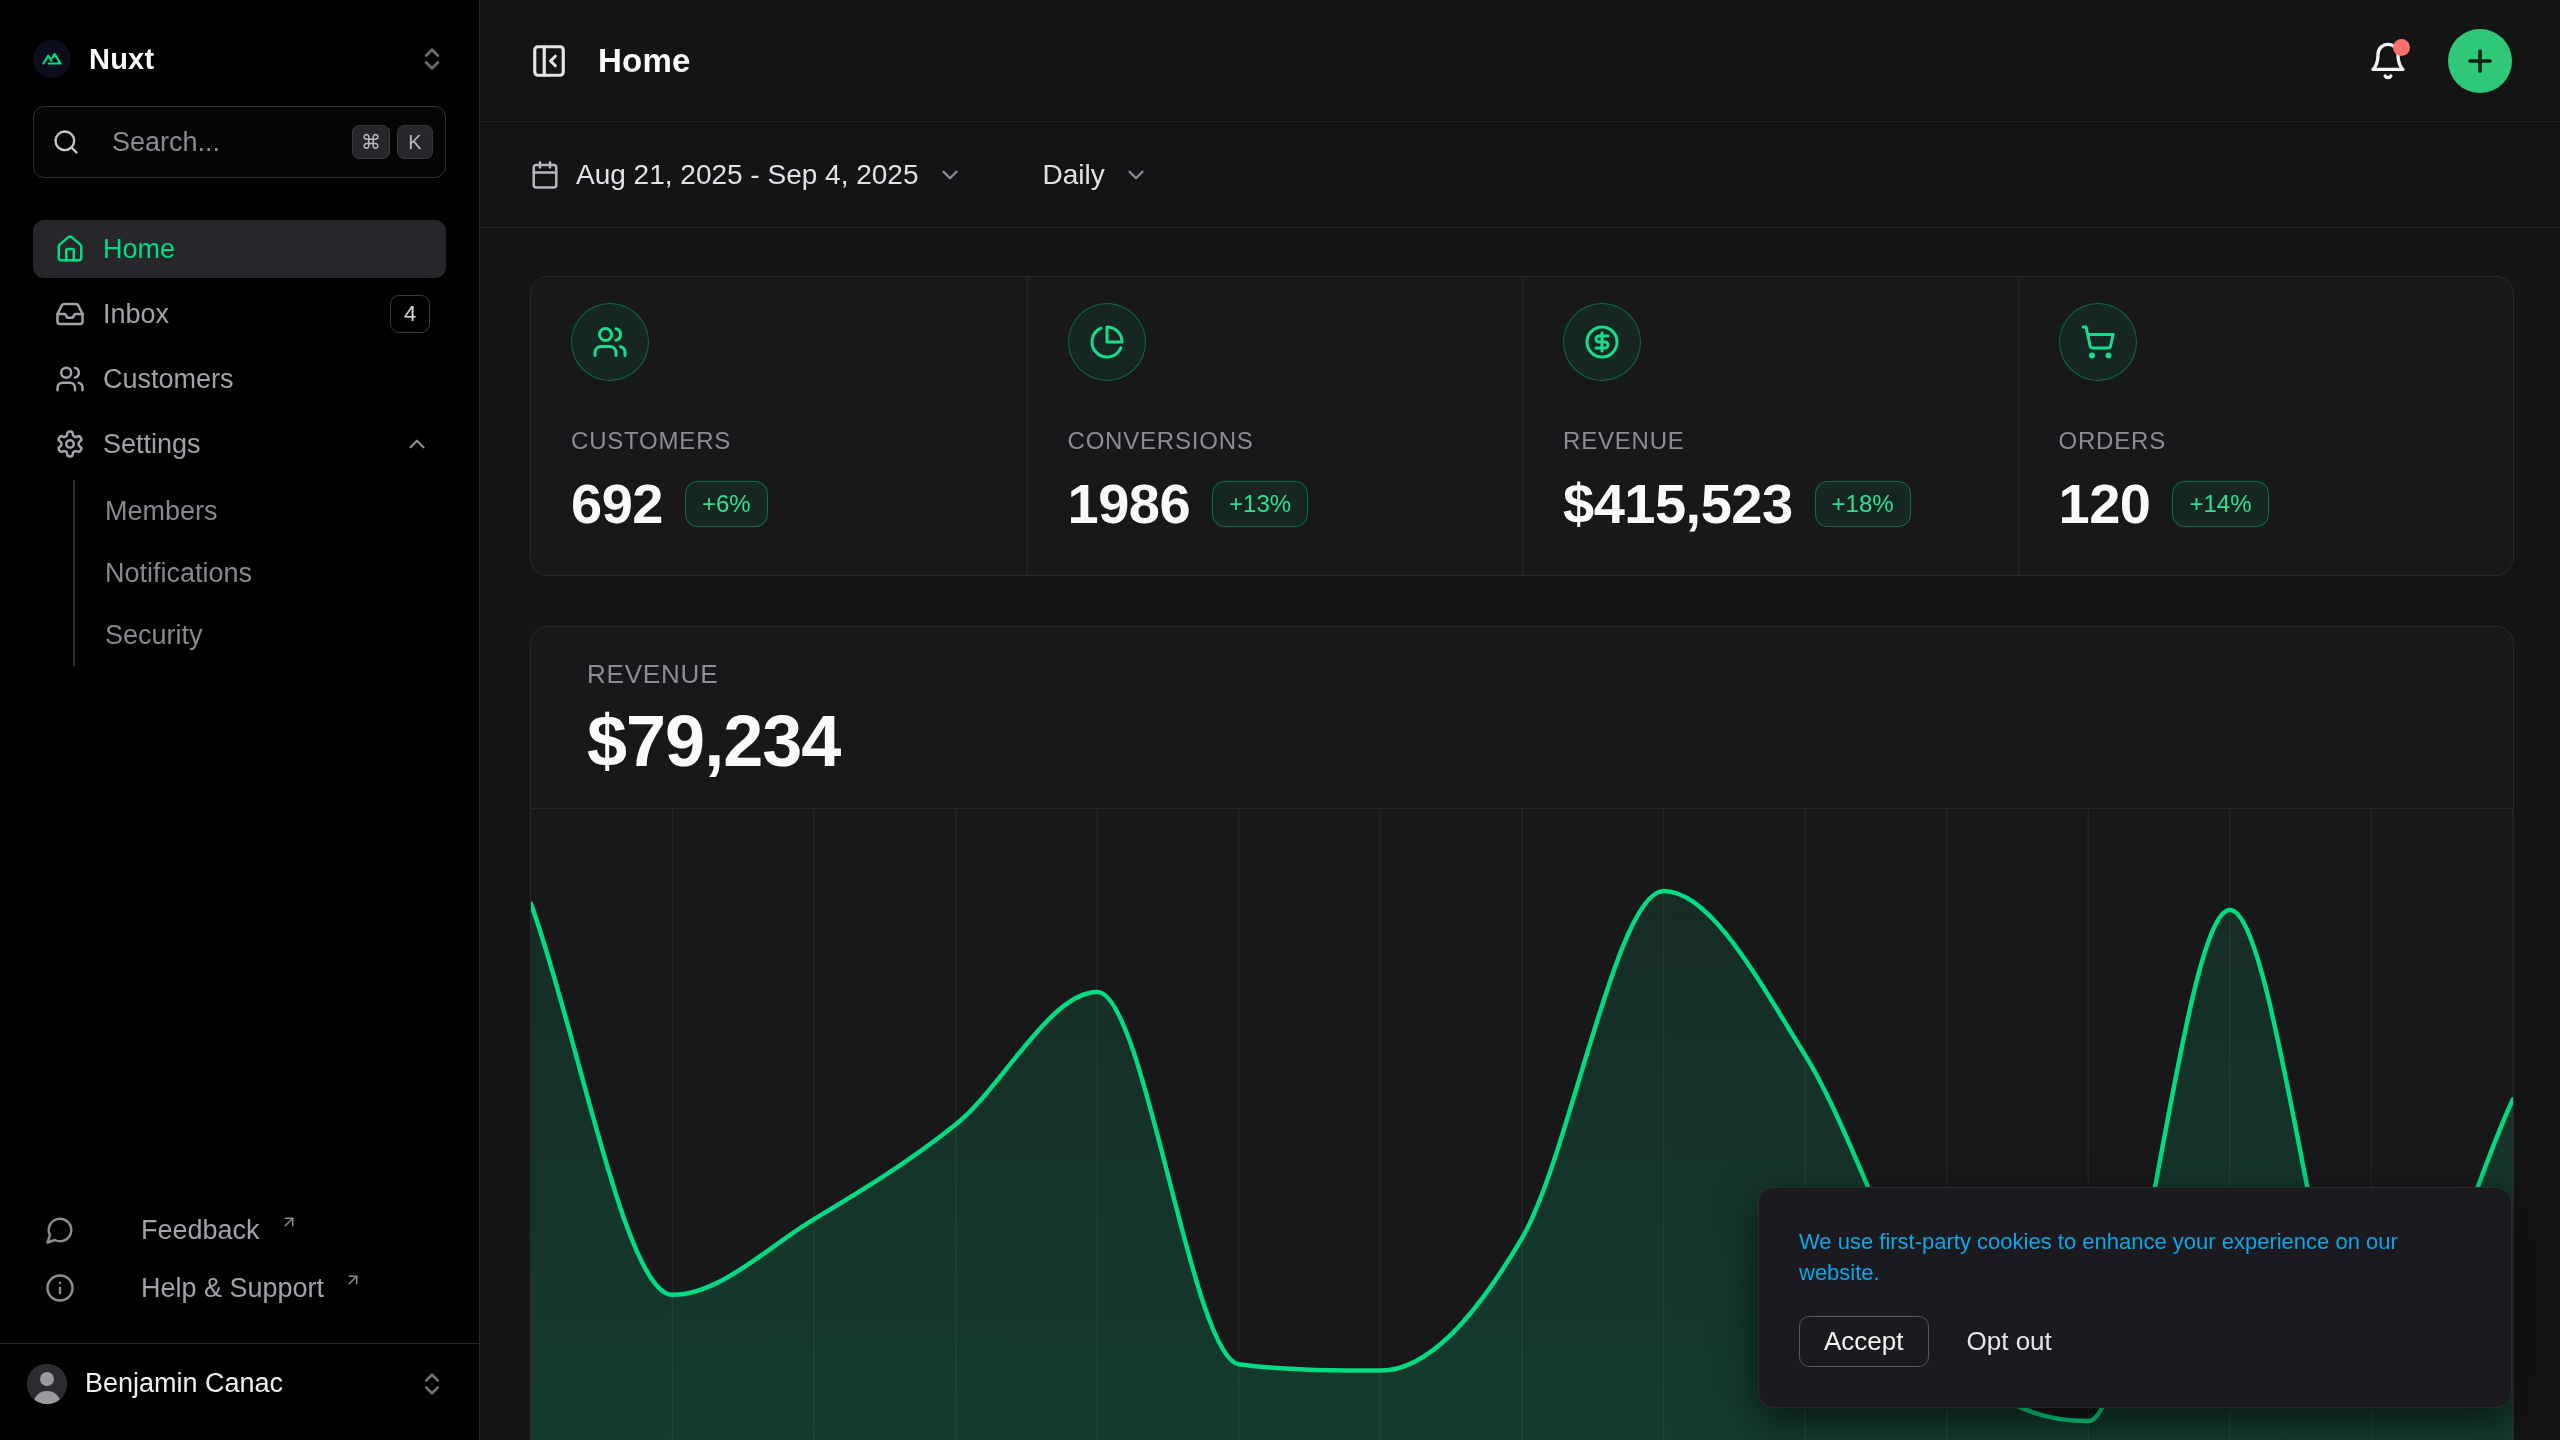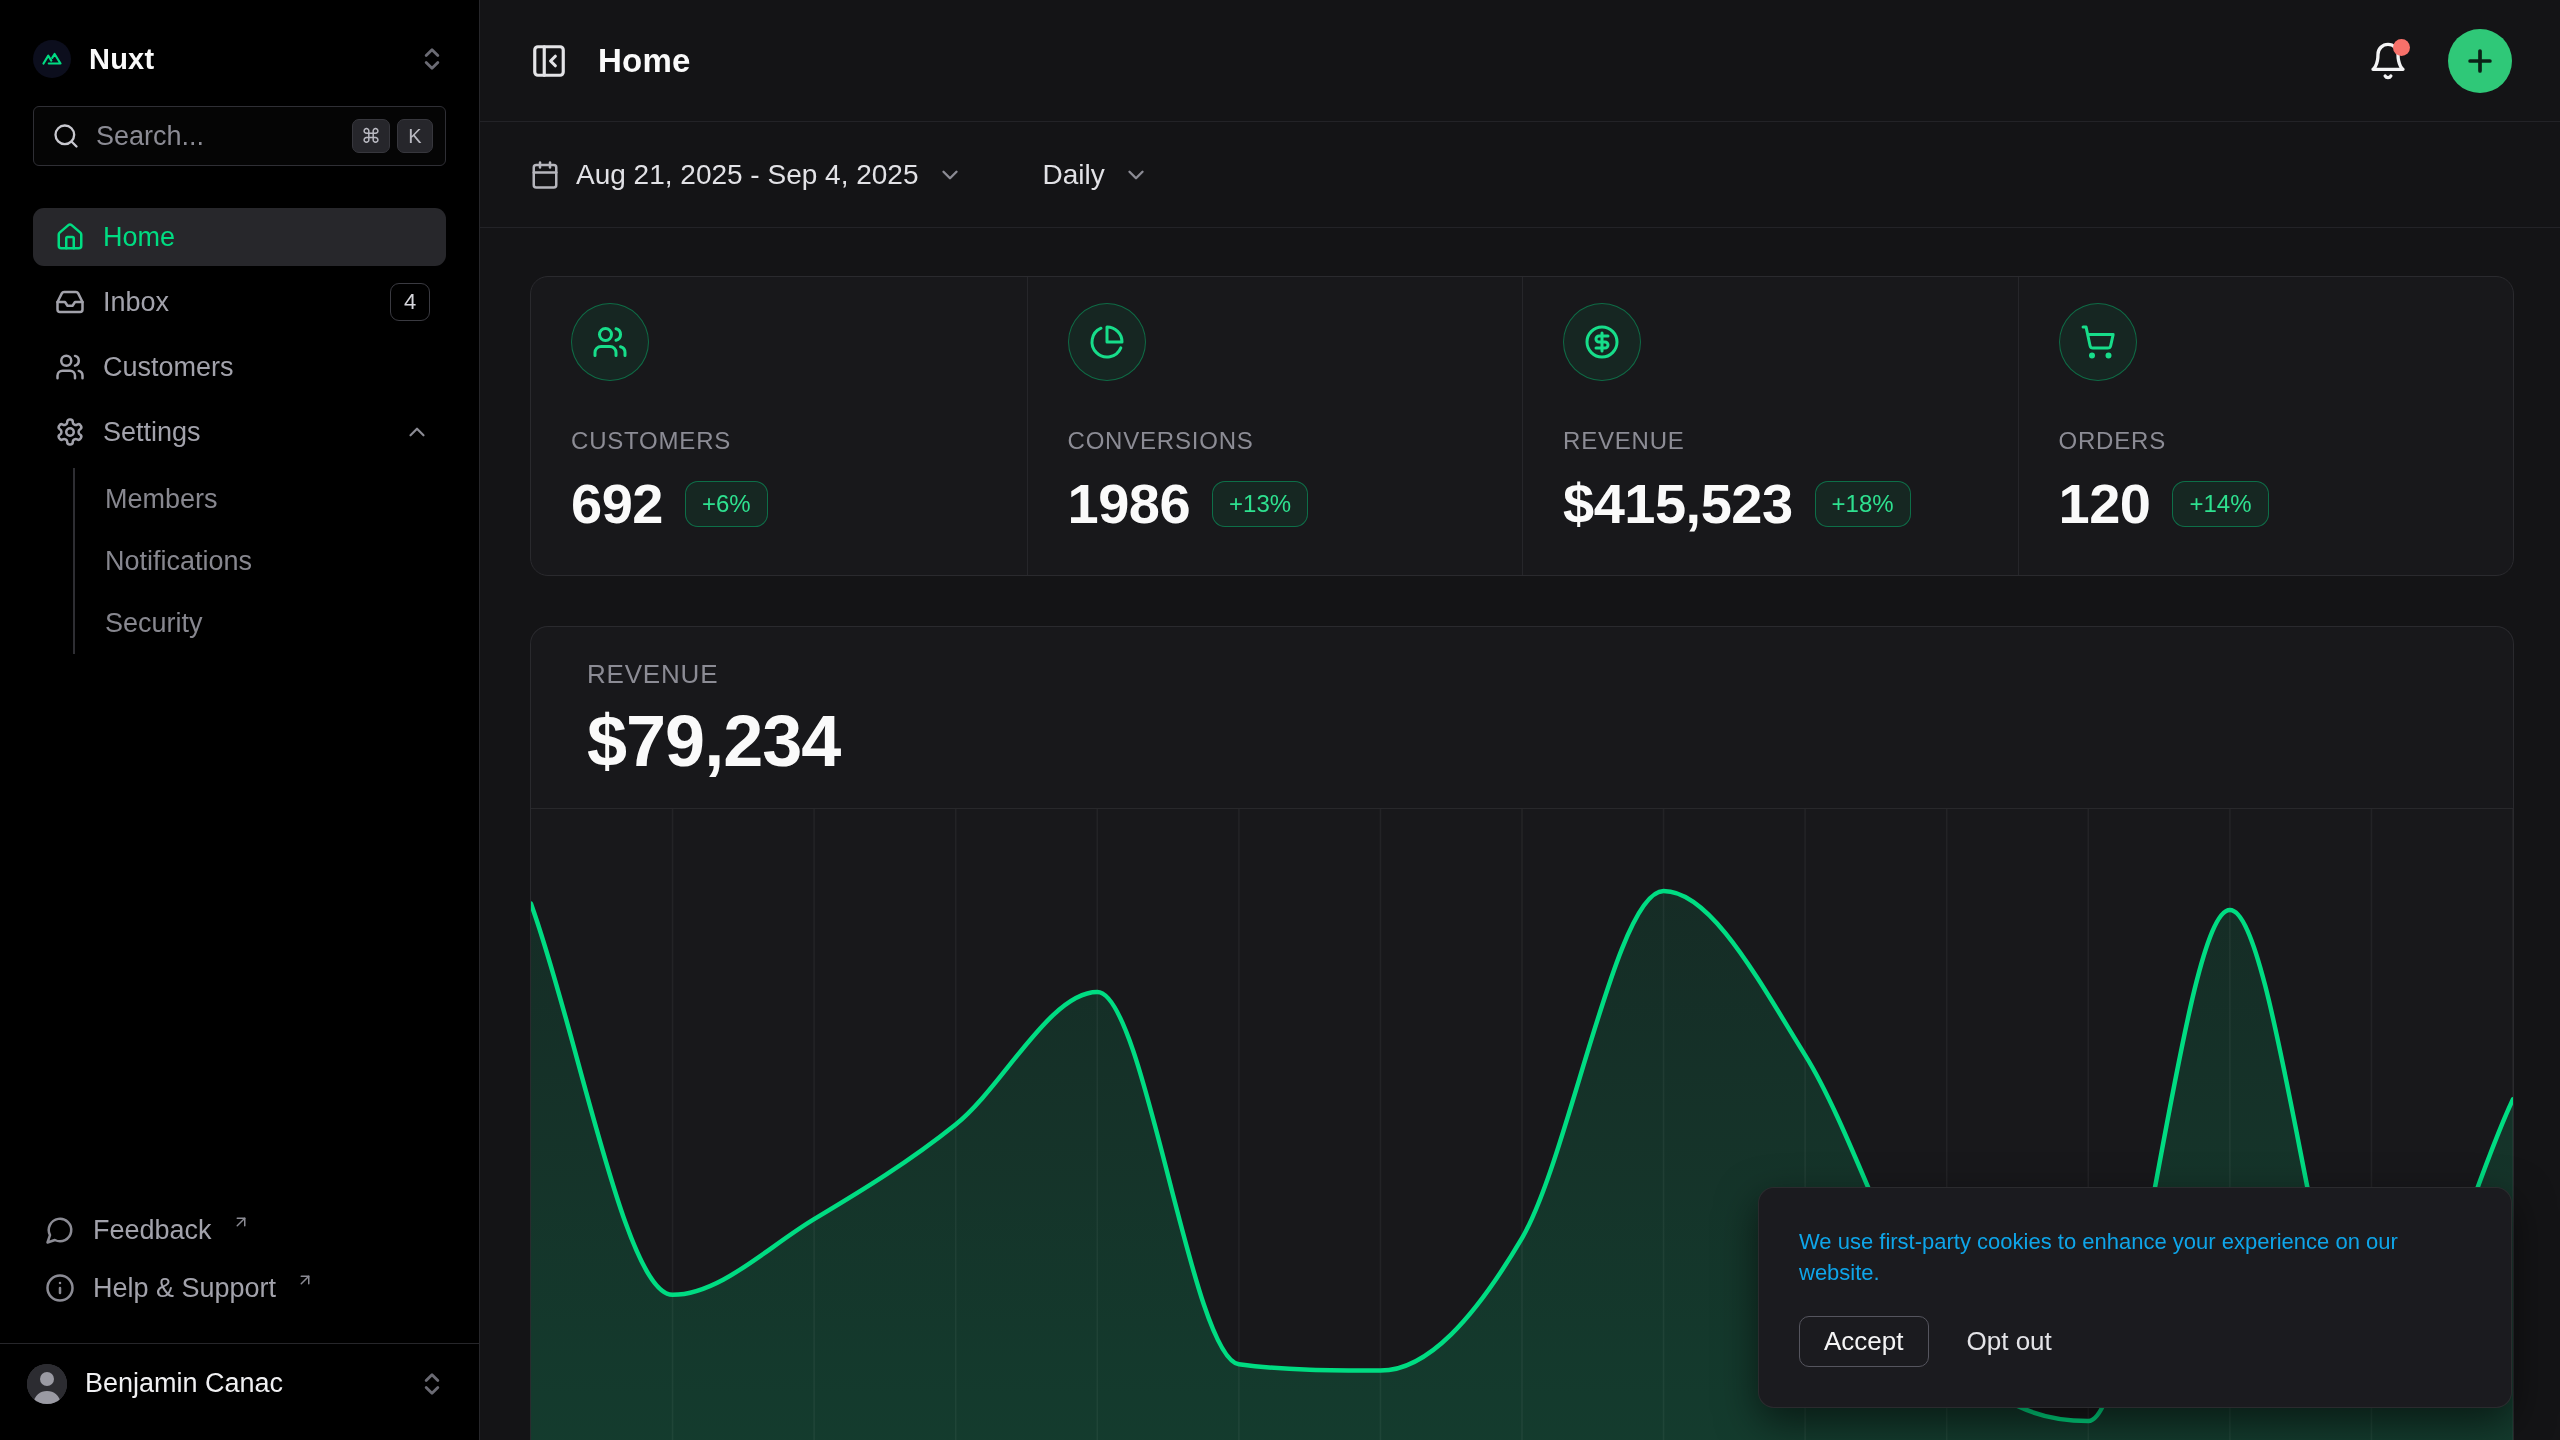--- a/index.html
+++ b/index.html
@@ -19,23 +19,23 @@
   }
   .ws-row { padding:40px 33px 0; display:flex; align-items:center; gap:18px; cursor:pointer; }
   .ws-logo { width:38px; height:38px; border-radius:50%; background:#0c0e1d;
              display:flex; align-items:center; justify-content:center; }
   .ws-logo svg { width:24px; height:24px; }
   .ws-name { font-size:29px; font-weight:600; color:#fafafa; letter-spacing:.2px; }
   .ws-chev { margin-left:auto; color:#6b6b74; }
   .icon24 svg { width:100%; height:100%; display:block; }
 
   .search {
-    margin:28px 33px 0; height:60px; border-radius:6px;
+    margin:28px 33px 0; height:72px; border-radius:11px;
     background:rgba(255,255,255,.02); border:1.5px solid #2f2f35;
-    display:flex; align-items:center; padding:0 12px 0 18px; gap:16px; cursor:text;
+    display:flex; align-items:center; padding:0 12px 0 18px; gap:32px; cursor:text;
   }
   .search .sicon { width:28px; height:28px; color:#c8c8cf; }
   .search .ph { font-size:27px; color:#8b8b94; flex:1; }
   .kbds { display:flex; gap:7px; }
   kbd {
     min-width:36px; height:34px; padding:0 8px; border-radius:7px;
     background:#26262b; border:1px solid #37373d; color:#b9b9c1;
     font-family:"Liberation Sans", "DejaVu Sans", sans-serif; font-size:20px;
     display:flex; align-items:center; justify-content:center;
   }
@@ -58,21 +58,21 @@
   }
   .nchev { margin-left:auto; width:26px; height:26px; color:#8b8b94; }
   .subnav { margin:2px 0 8px 40px; border-left:2px solid #2e2e33; padding-left:30px; }
   .sub-item { height:62px; display:flex; align-items:center; cursor:pointer; }
   .sub-item span { font-size:27px; color:#87878f; }
 
   .side-spacer { flex:1; }
   .side-links { padding:0 33px 26px; }
   .side-link { height:58px; display:flex; align-items:center; gap:18px; padding:0 12px; cursor:pointer; }
   .side-link .licon { width:30px; height:30px; color:#8b8b94; }
-  .side-link .llabel { font-size:27px; color:#a2a2ab; }
+  .side-link .llabel { font-size:27px; color:#a2a2ab;margin-left:48px; }
   .ext { width:18px; height:18px; color:#8b8b94; margin:-16px 0 0 2px; }
 
   .side-divider { border-top:1.5px solid #26262a; }
   .user-row { height:96px; display:flex; align-items:center; gap:18px; padding:0 33px 17px 27px; cursor:pointer; }
   .avatar { width:40px; height:40px; border-radius:50%; background:#3b3b41; overflow:hidden;
             display:flex; align-items:center; justify-content:center; }
   .avatar svg { width:40px; height:40px; }
   .user-name { font-size:27px; font-weight:500; color:#f0f0f2; }
   .user-chev { margin-left:auto; color:#6b6b74; }
 

